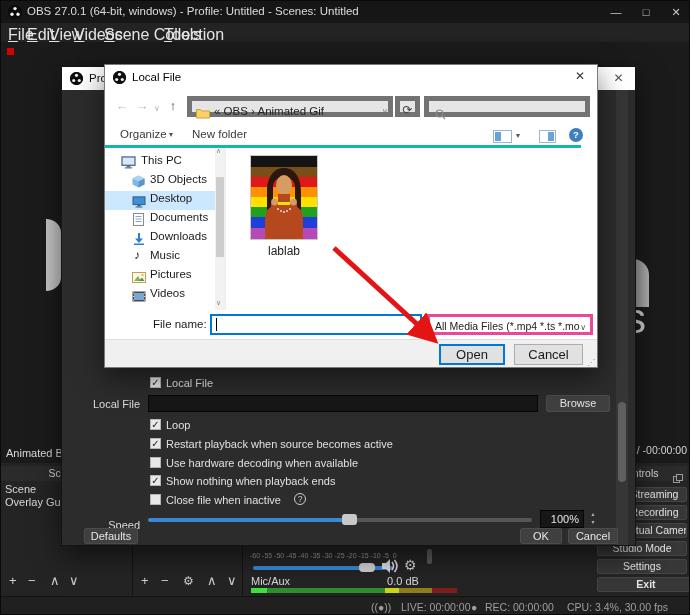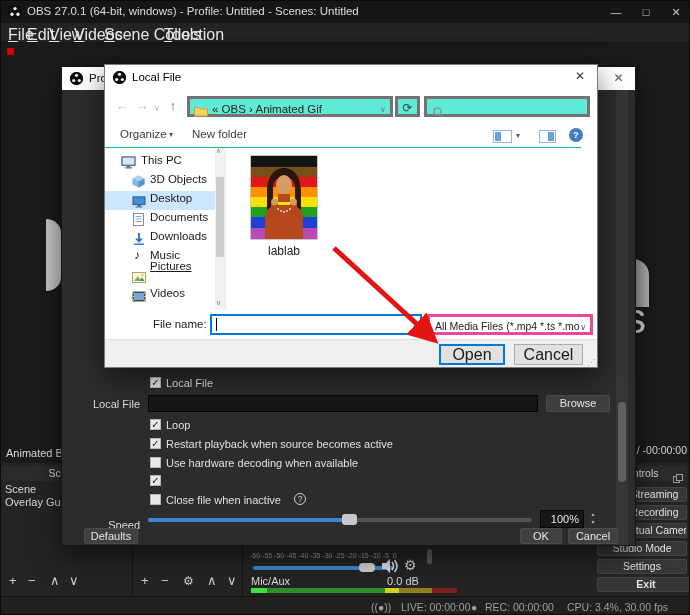--- a/index.html
+++ b/index.html
@@ -31,26 +31,26 @@
   .cb-box{width:11px;height:11px;background:#e8e8e8;border:1px solid #b5b5b5;color:#1c1c1c;font-size:10px;line-height:10px;text-align:center;}
   .cb-label{font-size:11px;color:#e0e0e0;white-space:nowrap;}
   .form-label{font-size:11px;color:#dcdcdc;text-align:right;white-space:nowrap;}
   .dark-input{background:#171717;border:1px solid #060606;}
   .obs-btn{background:#404040;border:1px solid #4c4c4c;border-radius:2px;color:#e6e6e6;font-size:11px;text-align:center;line-height:15px;}
   .help-circ{width:12px;height:12px;border:1px solid #cfcfcf;border-radius:50%;color:#cfcfcf;font-size:8.5px;line-height:11px;text-align:center;}
   
   .fdlg{left:103px;top:63px;width:494px;height:304px;background:#fff;border:1px solid #7a7a7a;box-shadow:0 10px 26px rgba(0,0,0,.5);z-index:20;overflow:hidden;}
   .fd-title{left:27px;top:6px;font-size:11.5px;color:#000;}
   .nav-glyph{font-size:13px;line-height:18px;text-align:center;}
-  .lightbox{background:#5eead4;border:3px solid #737373;}
+  .lightbox{background:#e5e5e5;border:5px solid #737373;}
   .crumb-text{font-size:11.5px;color:#222;white-space:nowrap;}
   .tool-txt{font-size:11.5px;color:#3b3b3b;white-space:nowrap;}
   .tree-label{font-size:11.5px;color:#1a1a1a;white-space:nowrap;}
   .fd-bottom{background:#f0f0f0;border-top:1px solid #dfdfdf;}
-  .win-btn2{background:#e1e1e1;font-size:16px;color:#1a1a1a;text-align:center;}
+  .win-btn2{background:#e1e1e1;font-size:13px;color:#1a1a1a;text-align:center;}
   .caret{width:1px;height:13px;background:#000;}
   .grip{font-size:8px;color:#999;letter-spacing:1px;}
 </style>
 </head>
 <body>
 
 <div id="root">
 
   <div class="abs titlebar">
     <div class="abs obslogo" style="left:7px;top:4px;width:14px;height:14px;">
@@ -169,20 +169,21 @@
     <div class="abs cb-box" style="left:88px;top:352px;">✓</div>
     <span class="abs cb-label" style="left:104px;top:352px;">Loop</span>
 
     <div class="abs cb-box" style="left:88px;top:371px;">✓</div>
     <span class="abs cb-label" style="left:104px;top:371px;">Restart playback when source becomes active</span>
 
     <div class="abs cb-box" style="left:88px;top:390px;"></div>
     <span class="abs cb-label" style="left:104px;top:390px;">Use hardware decoding when available</span>
 
     <div class="abs cb-box" style="left:88px;top:408px;">✓</div>
+    <span class="abs cb-label" style="left:104px;top:408px;">Show nothing when playback ends</span>
 
     <div class="abs cb-box" style="left:88px;top:427px;"></div>
     <span class="abs cb-label" style="left:104px;top:427px;">Close file when inactive</span>
     <div class="abs help-circ" style="left:232px;top:426px;">?</div>
 
     <span class="abs form-label" style="left:0;top:452px;width:78px;">Speed</span>
     <div class="abs" style="left:86px;top:451px;width:384px;height:4px;background:#555;border-radius:2px;"></div>
     <div class="abs" style="left:86px;top:451px;width:196px;height:4px;background:#3a87d4;border-radius:2px;"></div>
     <div class="abs" style="left:280px;top:447px;width:15px;height:11px;background:#c8c8c8;border-radius:3px;"></div>
     <div class="abs dark-input" style="left:478px;top:443px;width:44px;height:18px;color:#e6e6e6;font-size:11px;text-align:right;line-height:17px;padding-right:4px;">100%</div>
@@ -230,21 +231,21 @@
       <div class="abs lightbox" style="left:319px;top:6px;width:166px;height:21px;">
         <div class="abs" style="left:6px;top:5px;">
           <svg width="11" height="11" viewBox="0 0 11 11">
               <circle cx="4.5" cy="4.5" r="3.5" fill="none" stroke="#8a8a8a" stroke-width="1.2"></circle>
               <line x1="7.2" y1="7.2" x2="10" y2="10" stroke="#8a8a8a" stroke-width="1.2"></line>
             </svg>
         </div>
       </div>
     </div>
 
-    <div class="abs" style="left:0;top:57px;width:476px;height:26px;background:#fff;border-bottom:1px solid #14b8a6;">
+    <div class="abs" style="left:0;top:57px;width:476px;height:26px;background:#fff;border-bottom:3px solid #14b8a6;">
       <span class="abs tool-txt" style="left:15px;top:6px;">Organize</span>
       <span class="abs" style="left:64px;top:8px;font-size:8px;color:#555;">▾</span>
       <span class="abs tool-txt" style="left:87px;top:6px;">New folder</span>
       <div class="abs" style="left:388px;top:7px;">
         <svg width="19" height="13" viewBox="0 0 19 13">
             <rect x="0.5" y="0.5" width="18" height="12" fill="#fff" stroke="#9ab6d6"></rect>
             <rect x="2" y="2" width="6" height="9" fill="#6aa3d8"></rect>
           </svg>
       </div>
       <span class="abs" style="left:411px;top:9px;font-size:8px;color:#555;">▾</span>
@@ -310,21 +311,21 @@
       <span class="abs tree-label" style="left:45px;top:101px;">Music</span>
 
       <div class="abs" style="left:27px;top:121px;">
         <svg width="14" height="11" viewBox="0 0 14 11">
             <rect x="0.5" y="0.5" width="13" height="10" fill="#fdf6e3" stroke="#b9a35f"></rect>
             <polygon points="2,9 6,4 9,9" fill="#7fb069"></polygon>
             <polygon points="7,9 10,5.5 12.5,9" fill="#5a8f4a"></polygon>
             <circle cx="10.5" cy="3" r="1.3" fill="#f2c94c"></circle>
           </svg>
       </div>
-      <span class="abs tree-label" style="left:45px;top:112px;text-decoration:underline;">Pictures</span>
+      <span class="abs tree-label" style="left:45px;top:120px;">Pictures</span>
 
       <div class="abs" style="left:27px;top:140px;">
         <svg width="14" height="11" viewBox="0 0 14 11">
             <rect x="0.5" y="0.5" width="13" height="10" fill="#4a4a4a"></rect>
             <rect x="2" y="2" width="10" height="7" fill="#7aa7d6"></rect>
             <circle cx="1.6" cy="2" r="0.6" fill="#fff"></circle>
             <circle cx="1.6" cy="5.5" r="0.6" fill="#fff"></circle>
             <circle cx="1.6" cy="9" r="0.6" fill="#fff"></circle>
             <circle cx="12.4" cy="2" r="0.6" fill="#fff"></circle>
             <circle cx="12.4" cy="5.5" r="0.6" fill="#fff"></circle>

